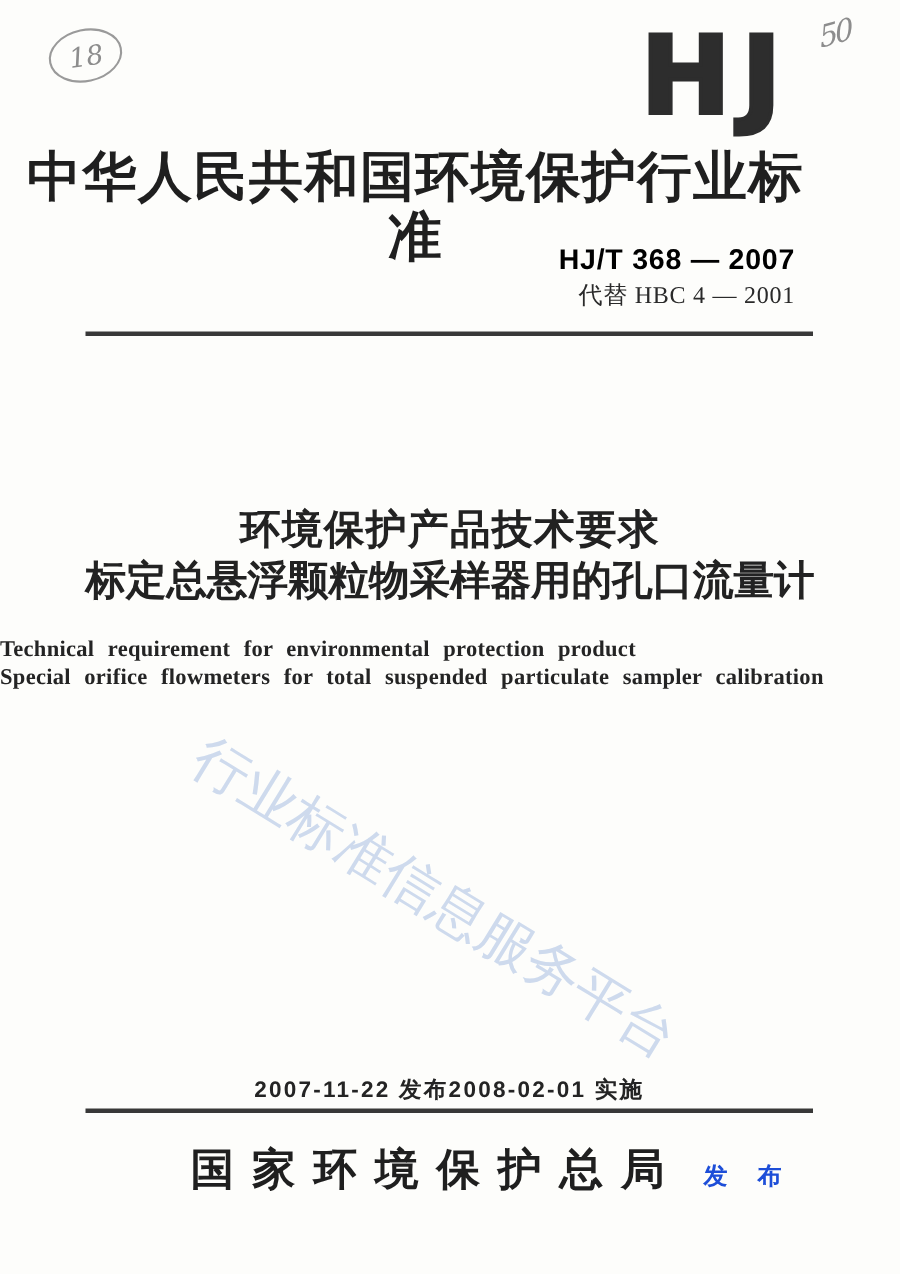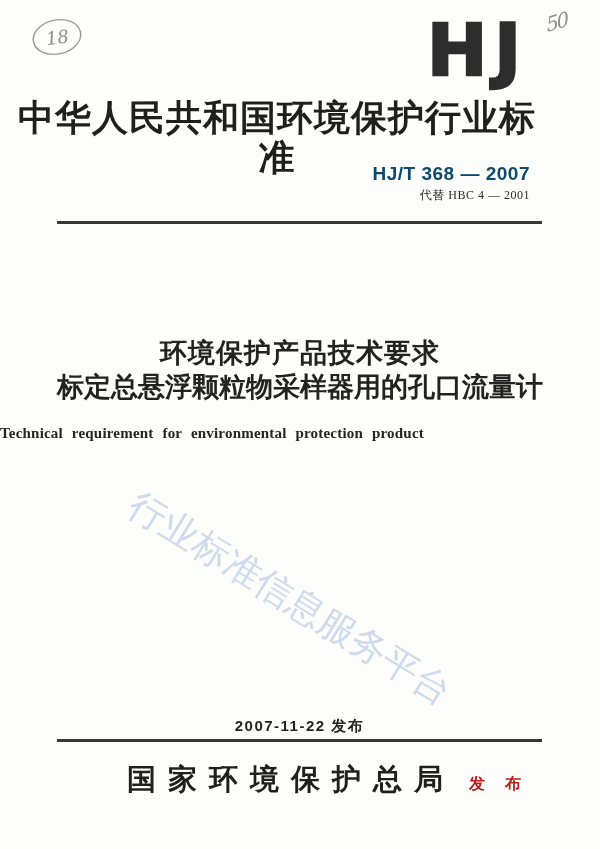--- a/index.html
+++ b/index.html
@@ -35,26 +35,26 @@
     position:absolute;top:99px;left:0;width:554px;
     text-align:center;
     font-family:"Liberation Serif", serif;
     font-weight:bold;font-size:36px;line-height:1.1;
     letter-spacing:1px;color:#1f1f1f;
   }
   
   .std-block{position:absolute;top:163px;right:70px;text-align:right;}
   .std-number{
     font-family:"Liberation Sans", sans-serif;
-    font-weight:bold;font-size:19px;letter-spacing:.5px;color:#0c4a6e;
+    font-weight:bold;font-size:19px;letter-spacing:.5px;color:#000000;
   }
   .std-replaces{
     margin-top:2px;
     font-family:"Liberation Serif", serif;
-    font-size:12px;letter-spacing:.5px;color:#2a2a2a;
+    font-size:16px;letter-spacing:.5px;color:#2a2a2a;
   }
   .rule{position:absolute;left:57px;width:485px;height:2.5px;background:#383838;}
   .rule-top{top:221px;}
   .rule-bottom{top:739px;}
   
   .title-cn{
     position:absolute;left:0;width:600px;text-align:center;
     font-family:"Liberation Sans", sans-serif;
     font-weight:bold;color:#222;
   }
@@ -90,21 +90,21 @@
     position:absolute;top:760px;left:0;width:600px;
     display:flex;justify-content:center;align-items:center;padding-left:28px;
   }
   .publisher-name{
     font-family:"Liberation Serif", serif;
     font-weight:bold;font-size:29px;letter-spacing:12px;color:#1f1f1f;
   }
   .publish-label{
     margin-left:14px;margin-top:8px;
     font-family:"Liberation Serif", serif;
-    font-weight:bold;font-size:16px;letter-spacing:8px;color:#b91c1c;
+    font-weight:bold;font-size:16px;letter-spacing:8px;color:#1d4ed8;
   }
 </style>
 </head>
 <body>
 
 <div class="page">
 
   <svg class="hw-topleft" width="72" height="56">
     <ellipse cx="37" cy="27" rx="24" ry="17" fill="none" stroke="#9a9a9a" stroke-width="1.4" transform="rotate(-12 37 27)"></ellipse>
     <text x="26" y="34" font-size="18" fill="#8d8d8d" font-family="DejaVu Serif, serif" font-style="italic" transform="rotate(-8 36 28)">18</text>
@@ -119,25 +119,27 @@
   <div class="std-block">
     <div class="std-number">HJ/T 368 — 2007</div>
     <div class="std-replaces">代替 HBC 4 — 2001</div>
   </div>
 
   <div class="rule rule-top"></div>
 
   <div class="title-cn title-cn2">标定总悬浮颗粒物采样器用的孔口流量计</div>
   <div class="title-cn title-cn1">环境保护产品技术要求</div>
   <div class="title-en title-en1">Technical requirement for environmental protection product</div>
+  <div class="title-en title-en2">Special orifice flowmeters for total suspended particulate sampler calibration</div>
 
   <div class="watermark">行业标准信息服务平台</div>
 
   <div class="date-row">
     <span>2007-11-22 发布</span>
+    <span>2008-02-01 实施</span>
   </div>
 
   <div class="rule rule-bottom"></div>
 
   <div class="publisher-row">
     <span class="publisher-name">国家环境保护总局</span>
     <span class="publish-label">发 布</span>
   </div>
 
 </div>

